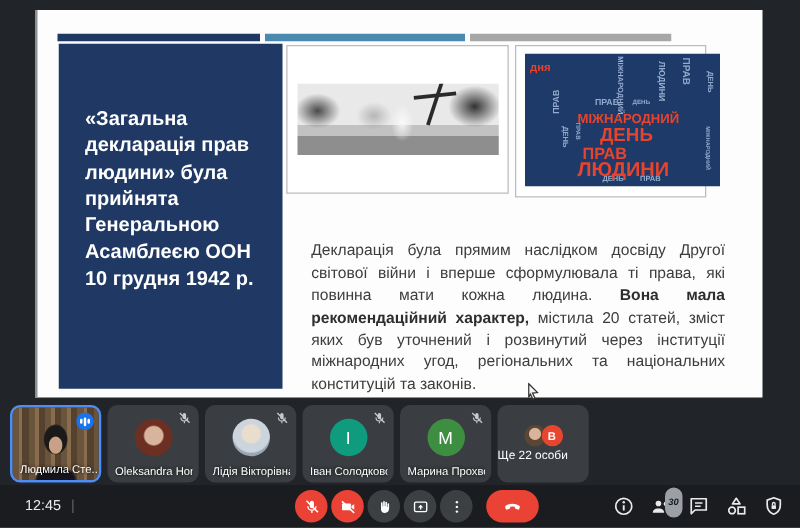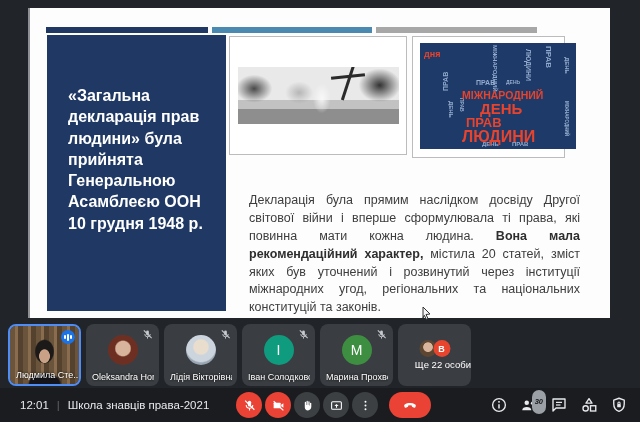--- a/index.html
+++ b/index.html
@@ -54,21 +54,21 @@
           border-radius:8px; overflow:hidden; }
   .tile-speaking { border:2px solid #4e8df6; }
   .video { position:absolute; inset:0;
     background:
       radial-gradient(ellipse 11px 14px at 50% 52%, #c9a186 0 46%, rgba(0,0,0,0) 52%),
       radial-gradient(ellipse 16px 20px at 50% 44%, #1c1a19 0 55%, rgba(0,0,0,0) 62%),
       radial-gradient(ellipse 24px 16px at 50% 100%, #14141a 0 62%, rgba(0,0,0,0) 72%),
       repeating-linear-gradient(90deg, #6a543c 0 5px, #8a6d4e 5px 8px, #54422e 8px 13px); }
   .tname { position:absolute; left:6px; bottom:4px; max-width:62px; font-size:9px; color:#fff;
            white-space:nowrap; overflow:hidden; text-shadow:0 0 3px rgba(0,0,0,.9); }
-  .tname-center { position:absolute; left:0; bottom:16px; width:100%; text-align:right;
+  .tname-center { position:absolute; left:0; bottom:16px; width:100%; text-align:left;
            font-size:9.5px; color:#fff; }
   .speak-badge { position:absolute; top:4px; right:4px; width:14px; height:14px; border-radius:50%;
            background:#1a73e8; display:flex; align-items:center; justify-content:center; gap:1px; }
   .speak-badge i { display:block; width:2px; background:#fff; border-radius:1px; }
   .mico { position:absolute; top:5px; right:6px; width:11px; height:11px; }
   .av { position:absolute; left:50%; top:11px; transform:translateX(-50%);
         width:30px; height:30px; border-radius:50%; display:flex;
         align-items:center; justify-content:center; color:#fff; font-size:14px; }
   .av-oleksandra { background:radial-gradient(circle at 50% 45%, #d9b49c 0 32%, #6e2f23 38% 100%); }
   .av-lidiia { background:radial-gradient(circle at 50% 40%, #e9ddcd 0 30%, #ccd4dd 36% 62%, #98a5b3 68% 100%); }
@@ -101,21 +101,21 @@
 </head>
 <body>
 
 <div class="stage">
   <div class="slide">
     <div class="bar bar-navy"></div>
     <div class="bar bar-blue"></div>
     <div class="bar bar-gray"></div>
 
     <div class="panel">
-      <div class="panel-text">«Загальна декларація прав людини» була прийнята Генеральною Асамблеєю ООН 10 грудня 1948 р.</div>
+      <div class="panel-text">«Загальна декларація прав людини» була прийнята Генеральною Асамблеєю ООН 10 грудня 1942 р.</div>
     </div>
 
     <div class="imgbox imgbox1">
       <div class="photo"></div>
     </div>
 
     <div class="imgbox imgbox2">
       <div class="cloud">
         <span class="cw cw-red" style="left:4px;top:7px;font-size:9px;">дня</span>
         <span class="cw cw-mut" style="left:78px;top:2px;font-size:6px;transform:rotate(90deg);transform-origin:left top;">МІЖНАРОДНИЙ</span>
@@ -205,23 +205,22 @@
     </div>
     <div class="tname-center">Ще 22 особи</div>
   </div>
 
 
 </div>
 
 <div class="bbar">
 
   <div class="binfo">
-    <span>12:01</span>
+    <span>12:45</span>
     <span class="sep">|</span>
-    <span>Школа знавців права-2021</span>
   </div>
 
   <div class="controls">
     <div class="cbtn red">
       <svg width="13" height="13" viewBox="0 0 24 24">
         <rect x="9" y="3" width="6" height="11" rx="3" fill="#fff"></rect>
         <path d="M6 11a6 6 0 0 0 12 0M12 17v4" stroke="#fff" stroke-width="2" fill="none"></path>
         <line x1="4" y1="3" x2="21" y2="20" stroke="#fff" stroke-width="2.4"></line>
       </svg>
     </div>

